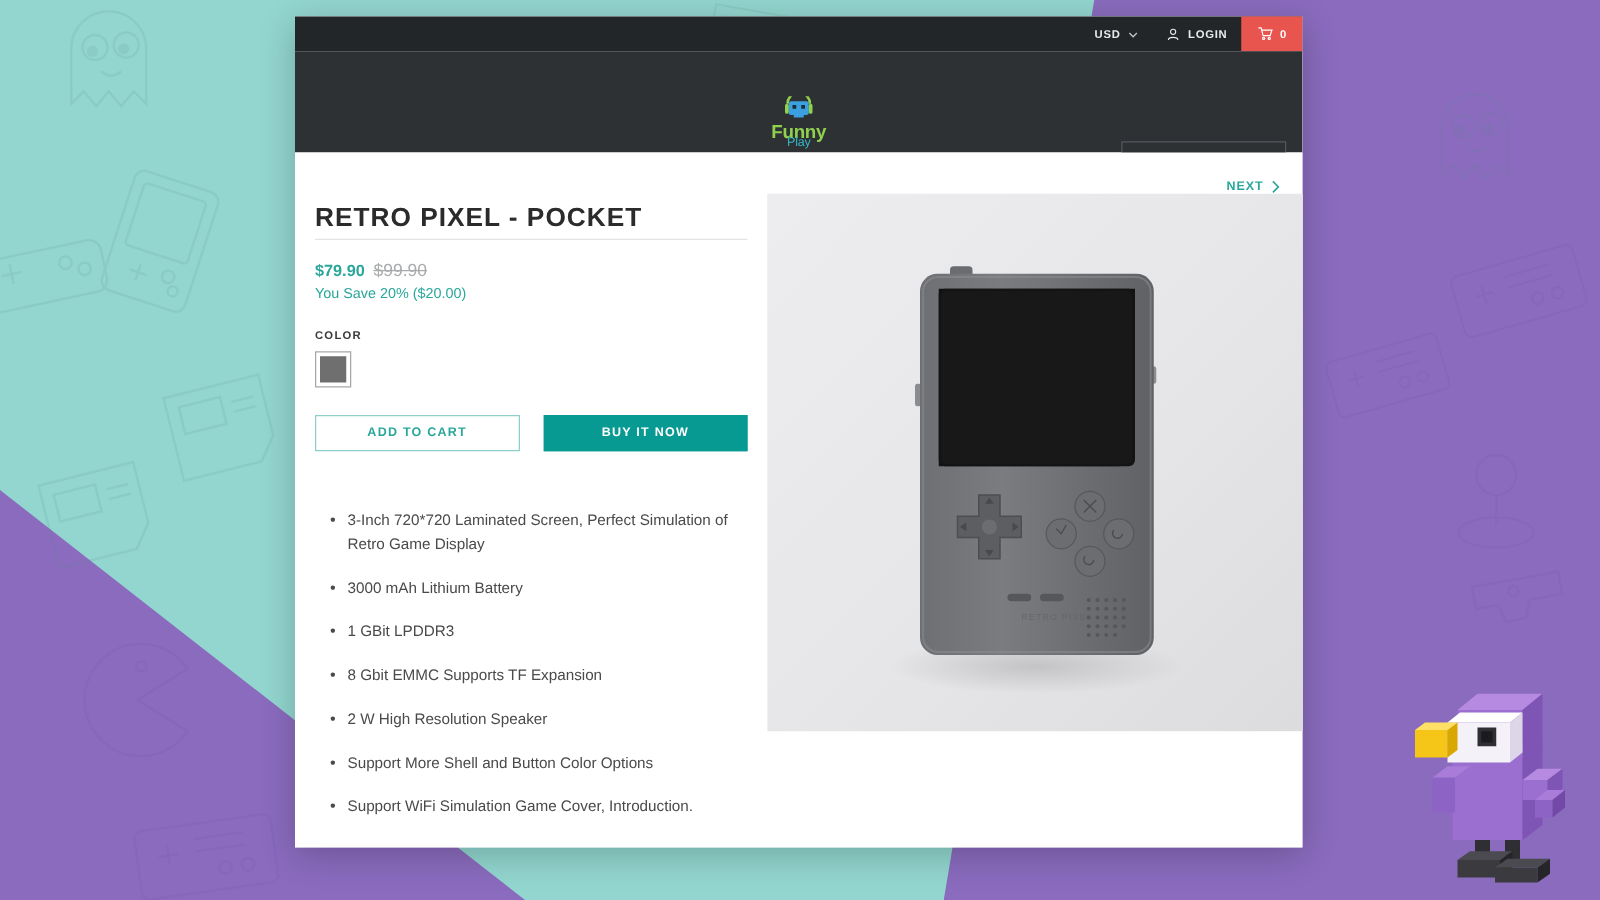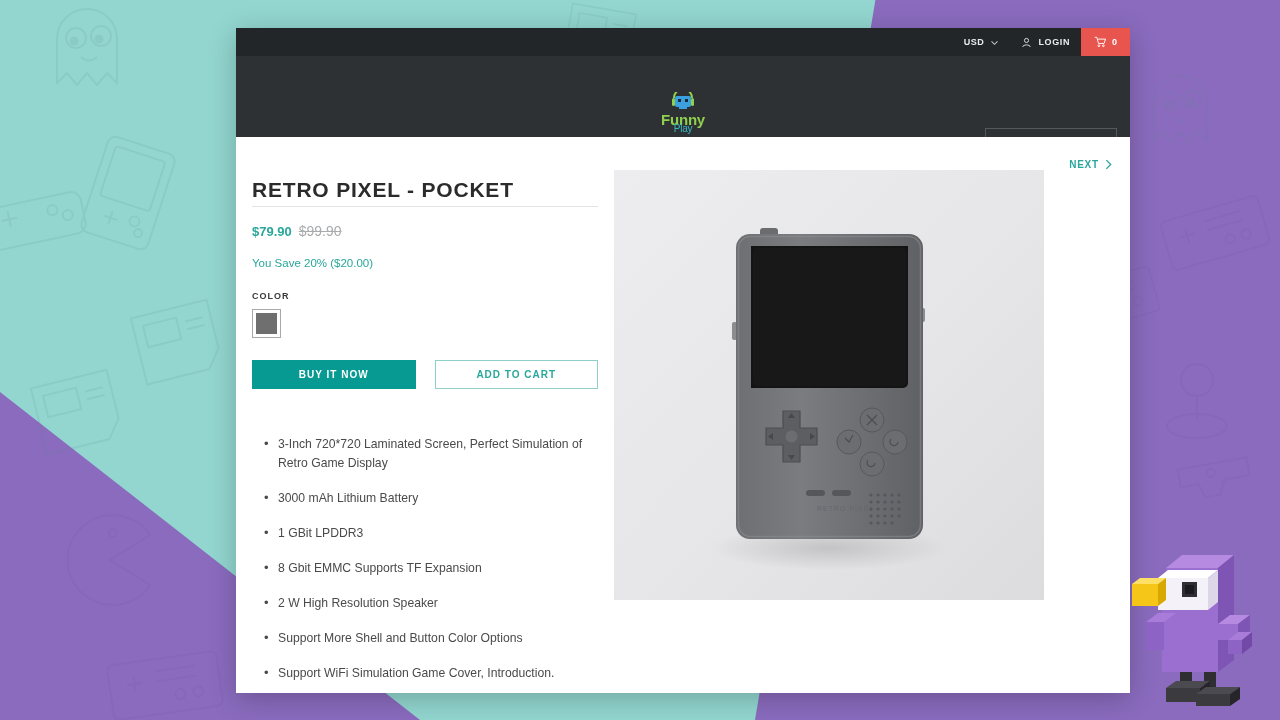--- a/index.html
+++ b/index.html
@@ -30,22 +30,22 @@
     background: #8a6bbe;
     clip-path: polygon(0% 18%, 100% 100%, 0% 100%);
   }
   
   .doodles { position: absolute; inset: 0; opacity: .13; }
   .doodles svg { position: absolute; }
 
   
   #site {
     position: absolute;
-    left: 236px; top: 28px;
-    width: 894px; height: 665px;
+    left: 236px; top: 13px;
+    width: 806px; height: 665px;
     background: #ffffff;
     box-shadow: 0 6px 26px rgba(0,0,0,.22);
     overflow: hidden;
   }
 
   
   .utilitybar {
     height: 28px;
     background: #232629;
     display: flex;
@@ -142,21 +142,21 @@
     font-size: 21px;
     font-weight: bold;
     color: #2b2b2b;
     letter-spacing: .8px;
     padding-bottom: 4px;
     border-bottom: 1px solid #e4e4e4;
   }
   .prices { margin-top: 16px; display: flex; align-items: baseline; gap: 7px; }
   .price-now { font-size: 13px; color: #2aa79b; font-weight: bold; }
   .price-was { font-size: 14px; color: #a9abad; text-decoration: line-through; }
-  .save { margin-top: 18px; font-size: 11.5px; color: #2aa79b; }
+  .save { margin-top: 5px; font-size: 11.5px; color: #2aa79b; }
 
   .colorlabel {
     margin-top: 22px;
     font-size: 9px; font-weight: bold;
     letter-spacing: 1px; color: #3a3a3a;
   }
   .swatch {
     margin-top: 8px;
     width: 29px; height: 29px;
     border: 1px solid #a6a8aa;
@@ -377,22 +377,22 @@
           <span class="price-was">$99.90</span>
         </div>
         <div class="save">You Save 20% ($20.00)</div>
 
         <div class="colorlabel">COLOR</div>
         <div class="swatch">
           <div class="swatch-inner"></div>
         </div>
 
         <div class="btnrow">
+          <div class="btn btn-outline">ADD TO CART</div>
           <div class="btn btn-solid">BUY IT NOW</div>
-          <div class="btn btn-outline">ADD TO CART</div>
         </div>
 
         <ul class="features">
           <li>3-Inch 720*720 Laminated Screen, Perfect Simulation of Retro Game Display</li>
           <li>3000 mAh Lithium Battery</li>
           <li>1 GBit LPDDR3</li>
           <li>8 Gbit EMMC Supports TF Expansion</li>
           <li>2 W High Resolution Speaker</li>
           <li>Support More Shell and Button Color Options</li>
           <li>Support WiFi Simulation Game Cover, Introduction.</li>

